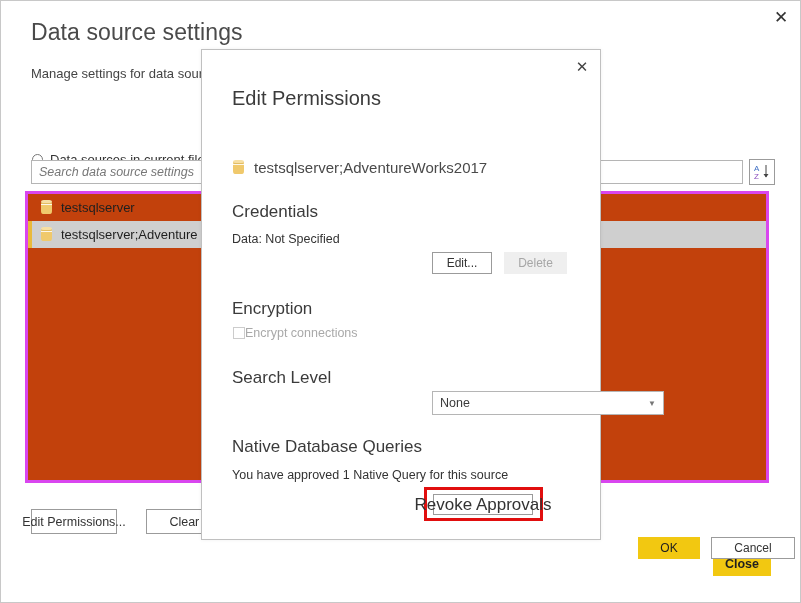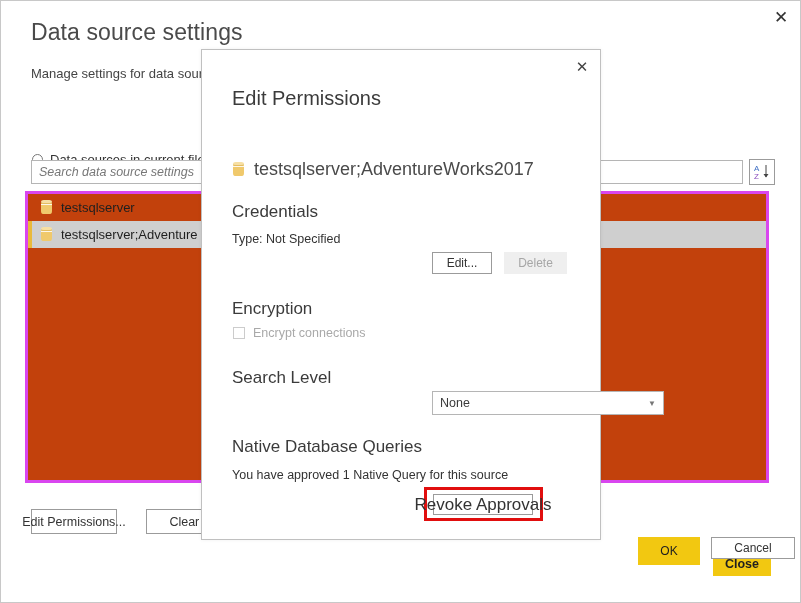--- a/index.html
+++ b/index.html
@@ -254,21 +254,21 @@
 
   #dialog-source-row {
     position: absolute;
     left: 31px; top: 109px;
     display: flex;
     align-items: center;
     gap: 10px;
     white-space: nowrap;
   }
   #dialog-source-row .src-label {
-    font-size: 18px;
+    font-size: 15px;
     color: #4a4a4a;
   }
 
   .section-heading {
     position: absolute;
     font-size: 17px;
     font-weight: 400;
     color: #3b3b3b;
     white-space: nowrap;
   }
@@ -295,21 +295,21 @@
     font-size: 12px;
   }
 
   #encryption-heading { left: 30px; top: 249px; }
 
   #encrypt-checkbox-row {
     position: absolute;
     left: 31px; top: 276px;
     display: flex;
     align-items: center;
-    gap: 8px;
+    gap: 0;
     white-space: nowrap;
   }
   .checkbox-mark {
     width: 12px; height: 12px;
     box-sizing: border-box;
     border: 1px solid #cccccc;
     background: #ffffff;
     flex: 0 0 auto;
   }
   #encrypt-checkbox-row .cb-label {
@@ -358,21 +358,21 @@
   #revoke-approvals-button {
     position: absolute;
     left: 231px; top: 444px;
     width: 100px; height: 21px;
     font-size: 17px;
   }
 
   #ok-button {
     position: absolute;
     left: 436px; top: 487px;
-    width: 62px; height: 28px;
+    width: 62px; height: 22px;
     background: #f2c811;
     border: none;
     font-size: 12px;
     color: #1f1f1f;
   }
   #cancel-button {
     position: absolute;
     left: 509px; top: 487px;
     width: 84px; height: 22px;
     font-size: 12px;
@@ -440,21 +440,21 @@
       <span class="db-icon">
         <span class="body"></span>
           <span class="top"></span>
           <span class="band"></span>
       </span>
       <span class="src-label">testsqlserver;AdventureWorks2017</span>
     </div>
 
     <div class="section-heading" id="credentials-heading">Credentials</div>
 
-    <div class="section-sub" id="credentials-type">Type: Not Specified</div>
+    <div class="section-sub" id="credentials-type">Data: Not Specified</div>
 
     <button class="btn" id="credentials-edit-button">Edit...</button>
 
     <button class="btn disabled" id="credentials-delete-button" disabled="">Delete</button>
 
     <div class="section-heading" id="encryption-heading">Encryption</div>
 
     <div id="encrypt-checkbox-row">
       <span class="checkbox-mark"></span>
       <span class="cb-label">Encrypt connections</span>

